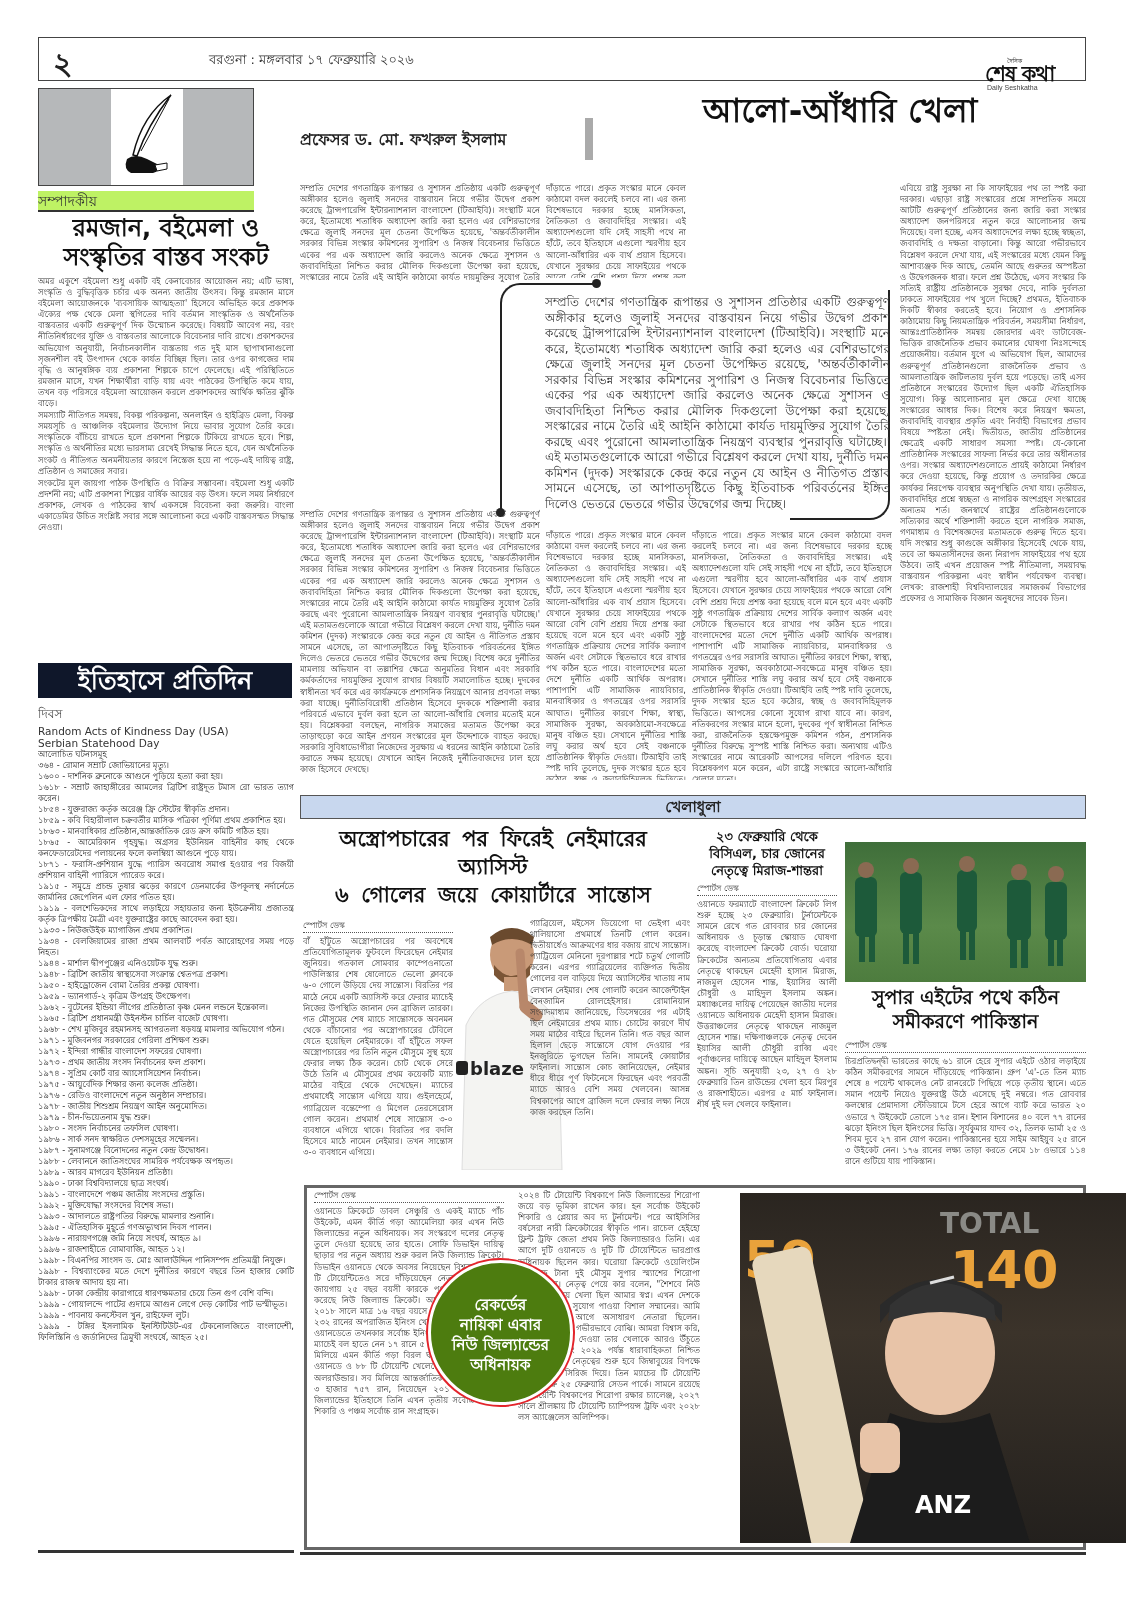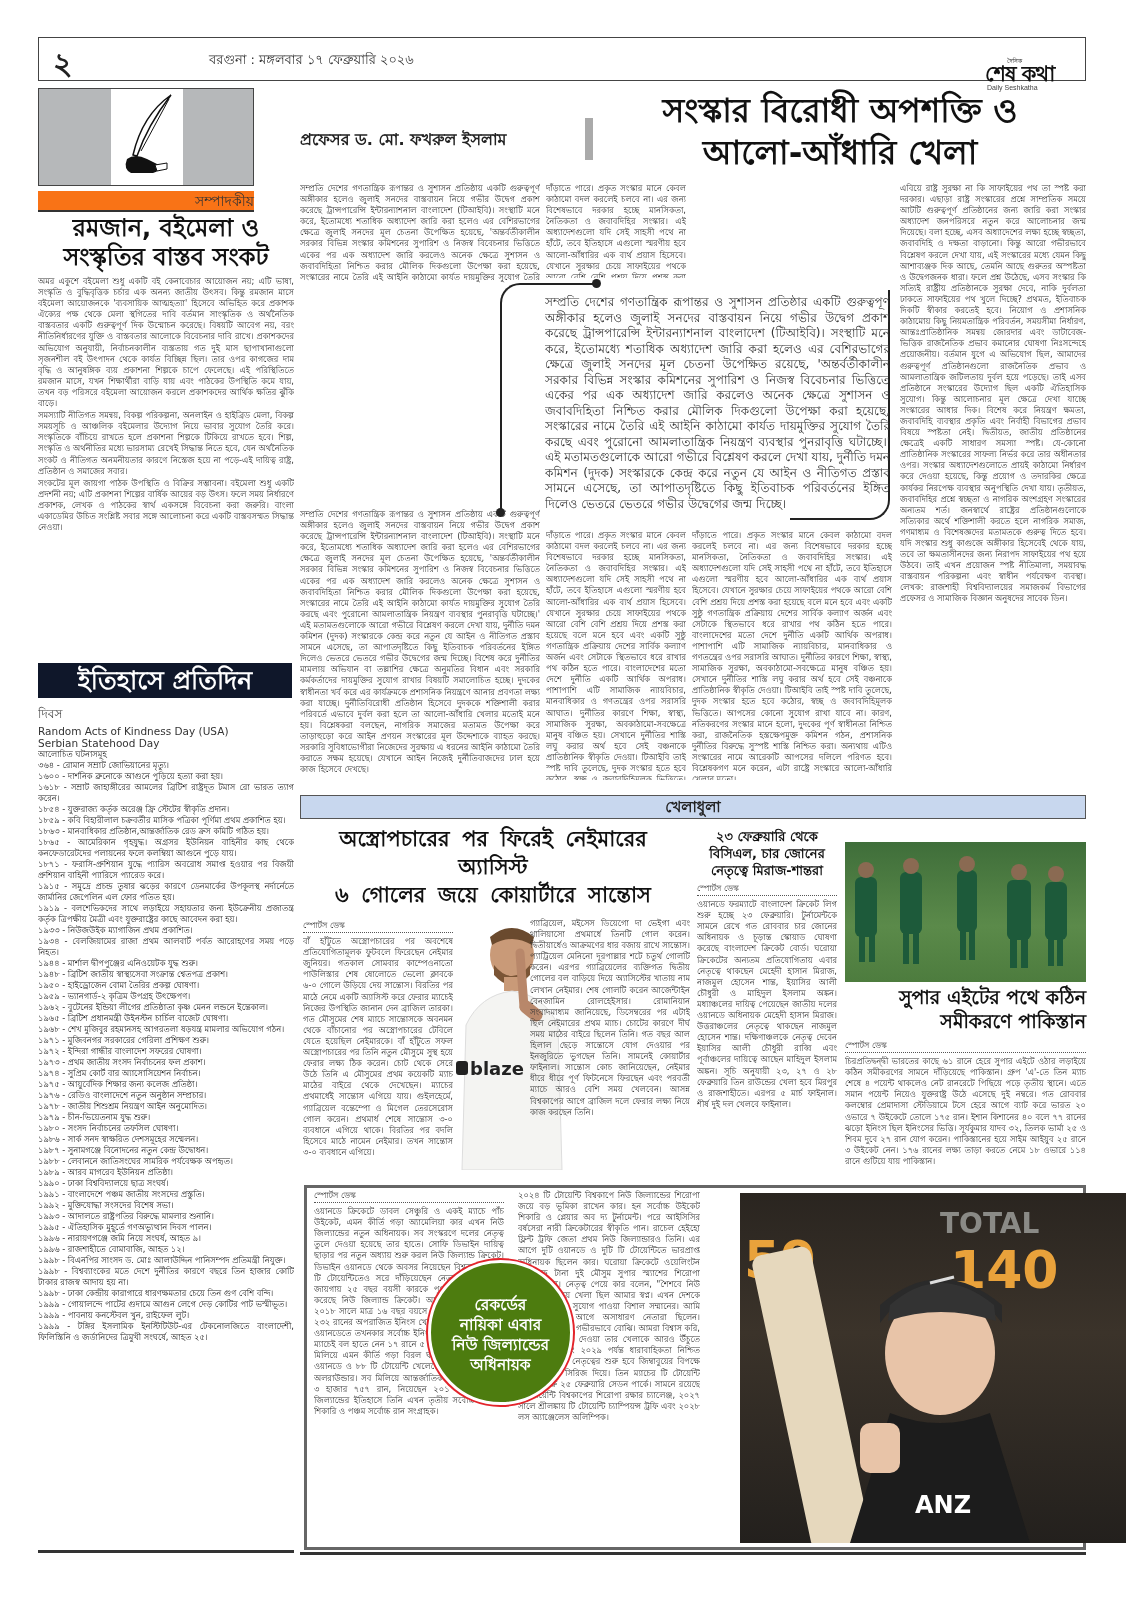--- a/index.html
+++ b/index.html
@@ -14,21 +14,21 @@
   .page-no { left: 14px; top: 2px; font-size: 30px; font-family: "DejaVu Serif", serif; font-weight: bold; color: #222; }
   .dateline { left: 170px; top: 12px; font-size: 13px; color: #333; }
   .logo { right: 8px; top: 18px; width: 92px; height: 38px; }
   .logo-top { font-size: 6px; color: #222; position: absolute; left: 22px; top: 0; }
   .logo-main { font-size: 21px; font-weight: bold; color: #111; position: absolute; left: 0; top: 2px; letter-spacing: -1px; }
   .logo-sub { font-size: 7px; color: #444; position: absolute; left: 2px; top: 28px; font-family: "Liberation Sans", sans-serif; }
 
   
   .quill-box { left: 38px; top: 88px; width: 216px; height: 98px; background: #b6b8ba; border: 1.5px solid #444; }
   .quill-inner { position: absolute; left: 72px; top: 0; width: 72px; height: 96px; background: #fff; }
-  .editorial-tag { left: 38px; top: 191px; width: 216px; height: 21px; background: #f97316; border-bottom: 2px solid #333; text-align: right; font-size: 14px; color: #333; line-height: 20px; }
+  .editorial-tag { left: 38px; top: 191px; width: 216px; height: 21px; background: #bef264; border-bottom: 2px solid #333; text-align: left; font-size: 14px; color: #333; line-height: 20px; }
   .editorial-head { left: 38px; top: 214px; width: 256px; text-align: center; font-size: 24px; font-weight: bold; line-height: 29px; color: #111; }
   .editorial-body { left: 38px; top: 276px; width: 256px; height: 365px; overflow: hidden; }
 
   .history-banner { left: 38px; top: 663px; width: 254px; height: 35px; background: #0f172a; color: #fff; text-align: center; font-size: 25px; font-weight: bold; line-height: 35px; }
   .history-body { left: 38px; top: 705px; width: 256px; height: 855px; overflow: hidden; }
   .history-body .day-label { font-size: 12px; color: #444; }
   .history-body .day-en { font-size: 10.5px; line-height: 12px; font-family: "DejaVu Sans", sans-serif; color: #333; text-align: left; }
   .history-body .ev { font-size: 8.3px; line-height: 11px; text-align: justify; }
   .bottom-rule { top: 1550px; height: 3px; background: #333; }
 
@@ -45,21 +45,21 @@
   .sports-bar { left: 300px; top: 795px; width: 786px; height: 24px; background: #c8d7ee; border: 1px solid #555; text-align: center; font-size: 15px; font-weight: bold; line-height: 22px; color: #222; }
   .neymar-head { left: 303px; top: 827px; width: 380px; text-align: center; font-size: 21px; font-weight: bold; line-height: 28px; color: #111; font-family: Liberation Mono, monospace; }
   .desk { font-size: 8px; color: #333; border-bottom: 1px dotted #555; padding-bottom: 1px; margin-bottom: 3px; }
   .neymar-left { left: 303px; top: 920px; width: 150px; height: 245px; overflow: hidden; }
   .neymar-right { left: 530px; top: 918px; width: 160px; height: 250px; overflow: hidden; }
   .neymar-photo { left: 440px; top: 915px; width: 140px; height: 255px; }
 
   .bcl-head { left: 697px; top: 828px; width: 140px; text-align: center; font-size: 13px; font-weight: bold; line-height: 17px; color: #111; }
   .bcl-body { left: 697px; top: 883px; width: 140px; height: 285px; overflow: hidden; }
   .pak-photo { left: 845px; top: 842px; width: 241px; height: 140px; background: linear-gradient(180deg, #3f6e3a 0%, #5b8a4a 60%, #4d7c3e 100%); overflow: hidden; }
-  .pak-head { left: 845px; top: 985px; width: 241px; text-align: right; font-size: 19px; font-weight: bold; line-height: 24px; color: #111; }
+  .pak-head { left: 845px; top: 985px; width: 241px; text-align: center; font-size: 19px; font-weight: bold; line-height: 24px; color: #111; }
   .pak-body { left: 845px; top: 1040px; width: 241px; height: 130px; overflow: hidden; }
 
   
   .nz-box { left: 304px; top: 1185px; width: 782px; height: 365px; border: 3px solid #666; }
   .nz-col1 { left: 314px; top: 1190px; width: 190px; height: 350px; overflow: hidden; }
   .nz-col2 { left: 518px; top: 1190px; width: 182px; height: 350px; overflow: hidden; }
   .nz-badge { left: 428px; top: 1260px; width: 145px; height: 145px; border-radius: 50%; background: #4d7c0f; border: 3px solid #fff; box-shadow: 0 0 0 2px #e3242b; color: #fff; text-align: center; font-size: 15.5px; font-weight: bold; line-height: 20px; padding-top: 32px; }
   .nz-photo { left: 740px; top: 1193px; width: 423px; height: 350px; background: linear-gradient(180deg, #2a2520 0%, #3b332a 40%, #23201d 100%); overflow: hidden; }
 </style>
 </head>
@@ -148,21 +148,20 @@
       <div class="ev">১৯৯৯ - গোয়ালন্দে পাটের গুদামে আগুন লেগে দেড় কোটির পাট ভস্মীভূত।</div>
       <div class="ev">১৯৯৯ - পাবনায় কনস্টেবল খুন, রাইফেল লুট।</div>
       <div class="ev">১৯৯৯ - টঙ্গির ইসলামিক ইনস্টিটিউট-এর টেকনোলজিতে বাংলাদেশী, ফিলিস্তিনি ও জর্ডানিদের ত্রিমুখী সংঘর্ষে, আহত ২৫।</div>
     </div>
 </div>
 <div class="abs bottom-rule" style="left:38px;width:256px;"></div>
 
 <div class="abs author">প্রফেসর ড. মো. ফখরুল ইসলাম</div>
 <div class="abs author-bar"></div>
 <div class="abs main-head">
-  <div>সংস্কার বিরোধী অপশক্তি ও</div>
   <div>আলো-আঁধারি খেলা</div>
 </div>
 
 <div class="abs art-col small" style="left:300px;width:240px;">
   <p style="height:100px;overflow:hidden;">সম্প্রতি দেশের গণতান্ত্রিক রূপান্তর ও সুশাসন প্রতিষ্ঠায় একটি গুরুত্বপূর্ণ অঙ্গীকার হলেও জুলাই সনদের বাস্তবায়ন নিয়ে গভীর উদ্বেগ প্রকাশ করেছে ট্রান্সপারেন্সি ইন্টারন্যাশনাল বাংলাদেশ (টিআইবি)। সংস্থাটি মনে করে, ইতোমধ্যে শতাধিক অধ্যাদেশ জারি করা হলেও এর বেশিরভাগের ক্ষেত্রে জুলাই সনদের মূল চেতনা উপেক্ষিত হয়েছে, 'অন্তর্বর্তীকালীন সরকার বিভিন্ন সংস্কার কমিশনের সুপারিশ ও নিজস্ব বিবেচনার ভিত্তিতে একের পর এক অধ্যাদেশ জারি করলেও অনেক ক্ষেত্রে সুশাসন ও জবাবদিহিতা নিশ্চিত করার মৌলিক দিকগুলো উপেক্ষা করা হয়েছে, সংস্কারের নামে তৈরি এই আইনি কাঠামো কার্যত দায়মুক্তির সুযোগ তৈরি করছে এবং পুরোনো আমলাতান্ত্রিক নিয়ন্ত্রণ ব্যবস্থার পুনরাবৃত্তি ঘটাচ্ছে।' এই মতামতগুলোকে আরো গভীরে বিশ্লেষণ করলে দেখা যায়, দুর্নীতি দমন কমিশন (দুদক) সংস্কারকে কেন্দ্র করে নতুন যে আইন ও নীতিগত প্রস্তাব সামনে এসেছে, তা আপাতদৃষ্টিতে কিছু ইতিবাচক পরিবর্তনের ইঙ্গিত দিলেও ভেতরে ভেতরে গভীর উদ্বেগের জন্ম দিচ্ছে। বিশেষ করে দুর্নীতির মামলায় অভিযান বা তল্লাশির ক্ষেত্রে অনুমতির বিধান এবং সরকারি কর্মকর্তাদের দায়মুক্তির সুযোগ রাখার বিষয়টি সমালোচিত হচ্ছে। দুদকের স্বাধীনতা খর্ব করে এর কার্যক্রমকে প্রশাসনিক নিয়ন্ত্রণে আনার প্রবণতা লক্ষ্য করা যাচ্ছে। দুর্নীতিবিরোধী প্রতিষ্ঠান হিসেবে দুদককে শক্তিশালী করার পরিবর্তে এভাবে দুর্বল করা হলে তা আলো-আঁধারি খেলার মতোই মনে হয়। বিশ্লেষকরা বলছেন, নাগরিক সমাজের মতামত উপেক্ষা করে তাড়াহুড়ো করে আইন প্রণয়ন সংস্কারের মূল উদ্দেশ্যকে ব্যাহত করছে। সরকারি সুবিধাভোগীরা নিজেদের সুরক্ষায় এ ধরনের আইনি কাঠামো তৈরি করাতে সক্ষম হয়েছে। যেখানে আইন নিজেই দুর্নীতিবাজদের ঢাল হয়ে কাজ হিসেবে দেখছে।</p>
   <div style="height:225px;"></div>
   <p id="col1rest">সম্প্রতি দেশের গণতান্ত্রিক রূপান্তর ও সুশাসন প্রতিষ্ঠায় একটি গুরুত্বপূর্ণ অঙ্গীকার হলেও জুলাই সনদের বাস্তবায়ন নিয়ে গভীর উদ্বেগ প্রকাশ করেছে ট্রান্সপারেন্সি ইন্টারন্যাশনাল বাংলাদেশ (টিআইবি)। সংস্থাটি মনে করে, ইতোমধ্যে শতাধিক অধ্যাদেশ জারি করা হলেও এর বেশিরভাগের ক্ষেত্রে জুলাই সনদের মূল চেতনা উপেক্ষিত হয়েছে, 'অন্তর্বর্তীকালীন সরকার বিভিন্ন সংস্কার কমিশনের সুপারিশ ও নিজস্ব বিবেচনার ভিত্তিতে একের পর এক অধ্যাদেশ জারি করলেও অনেক ক্ষেত্রে সুশাসন ও জবাবদিহিতা নিশ্চিত করার মৌলিক দিকগুলো উপেক্ষা করা হয়েছে, সংস্কারের নামে তৈরি এই আইনি কাঠামো কার্যত দায়মুক্তির সুযোগ তৈরি করছে এবং পুরোনো আমলাতান্ত্রিক নিয়ন্ত্রণ ব্যবস্থার পুনরাবৃত্তি ঘটাচ্ছে।' এই মতামতগুলোকে আরো গভীরে বিশ্লেষণ করলে দেখা যায়, দুর্নীতি দমন কমিশন (দুদক) সংস্কারকে কেন্দ্র করে নতুন যে আইন ও নীতিগত প্রস্তাব সামনে এসেছে, তা আপাতদৃষ্টিতে কিছু ইতিবাচক পরিবর্তনের ইঙ্গিত দিলেও ভেতরে ভেতরে গভীর উদ্বেগের জন্ম দিচ্ছে। বিশেষ করে দুর্নীতির মামলায় অভিযান বা তল্লাশির ক্ষেত্রে অনুমতির বিধান এবং সরকারি কর্মকর্তাদের দায়মুক্তির সুযোগ রাখার বিষয়টি সমালোচিত হচ্ছে। দুদকের স্বাধীনতা খর্ব করে এর কার্যক্রমকে প্রশাসনিক নিয়ন্ত্রণে আনার প্রবণতা লক্ষ্য করা যাচ্ছে। দুর্নীতিবিরোধী প্রতিষ্ঠান হিসেবে দুদককে শক্তিশালী করার পরিবর্তে এভাবে দুর্বল করা হলে তা আলো-আঁধারি খেলার মতোই মনে হয়। বিশ্লেষকরা বলছেন, নাগরিক সমাজের মতামত উপেক্ষা করে তাড়াহুড়ো করে আইন প্রণয়ন সংস্কারের মূল উদ্দেশ্যকে ব্যাহত করছে। সরকারি সুবিধাভোগীরা নিজেদের সুরক্ষায় এ ধরনের আইনি কাঠামো তৈরি করাতে সক্ষম হয়েছে। যেখানে আইন নিজেই দুর্নীতিবাজদের ঢাল হয়ে কাজ হিসেবে দেখছে।</p>
 </div>
 <div class="abs art-col small" style="left:546px;width:140px;top:183px;height:95px;">
   <p>দাঁড়াতে পারে। প্রকৃত সংস্কার মানে কেবল কাঠামো বদল করলেই চলবে না। এর জন্য বিশেষভাবে দরকার হচ্ছে মানসিকতা, নৈতিকতা ও জবাবদিহির সংস্কার। এই অধ্যাদেশগুলো যদি সেই সাহসী পথে না হাঁটে, তবে ইতিহাসে এগুলো স্মরণীয় হবে আলো-আঁধারির এক ব্যর্থ প্রয়াস হিসেবে। যেখানে সুরক্ষার চেয়ে সাফাইয়ের পথকে আরো বেশি বেশি প্রশ্রয় দিয়ে প্রশস্ত করা হয়েছে বলে মনে হবে এবং একটি সুষ্ঠু গণতান্ত্রিক প্রক্রিয়ায় দেশের সার্বিক কল্যাণ অর্জন এবং সেটাকে স্থিতভাবে ধরে রাখার পথ কঠিন হতে পারে। বাংলাদেশের মতো দেশে দুর্নীতি একটি আর্থিক অপরাধ। পাশাপাশি এটি সামাজিক ন্যায়বিচার, মানবাধিকার ও গণতন্ত্রের ওপর সরাসরি আঘাত। দুর্নীতির কারণে শিক্ষা, স্বাস্থ্য, সামাজিক সুরক্ষা, অবকাঠামো-সবক্ষেত্রে মানুষ বঞ্চিত হয়। সেখানে দুর্নীতির শাস্তি লঘু করার অর্থ হবে সেই বঞ্চনাকে প্রাতিষ্ঠানিক স্বীকৃতি দেওয়া। টিআইবি তাই স্পষ্ট দাবি তুলেছে, দুদক সংস্কার হতে হবে কঠোর, স্বচ্ছ ও জবাবদিহিমূলক ভিত্তিতে। আপসের কোনো সুযোগ রাখা যাবে না। কারণ, নতিকরণের সংস্কার মানে হলো, দুদকের পূর্ণ স্বাধীনতা নিশ্চিত করা, রাজনৈতিক হস্তক্ষেপমুক্ত কমিশন গঠন, প্রশাসনিক দুর্নীতির বিরুদ্ধে সুস্পষ্ট শাস্তি নিশ্চিত করা। অন্যথায় এটিও সংস্কারের নামে আরেকটি আপসের দলিলে পরিণত হবে। বিশ্লেষকগণ মনে করেন, এটা রাষ্ট্রে সংস্কারে আলো-আঁধারি খেলার মতো।</p>

